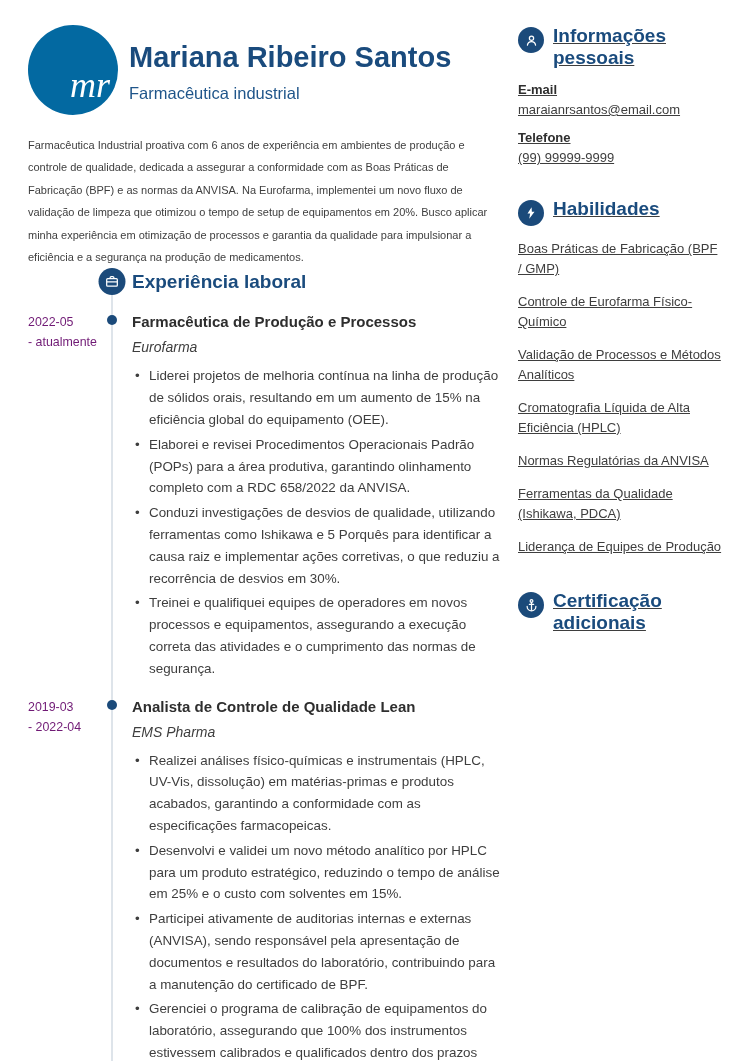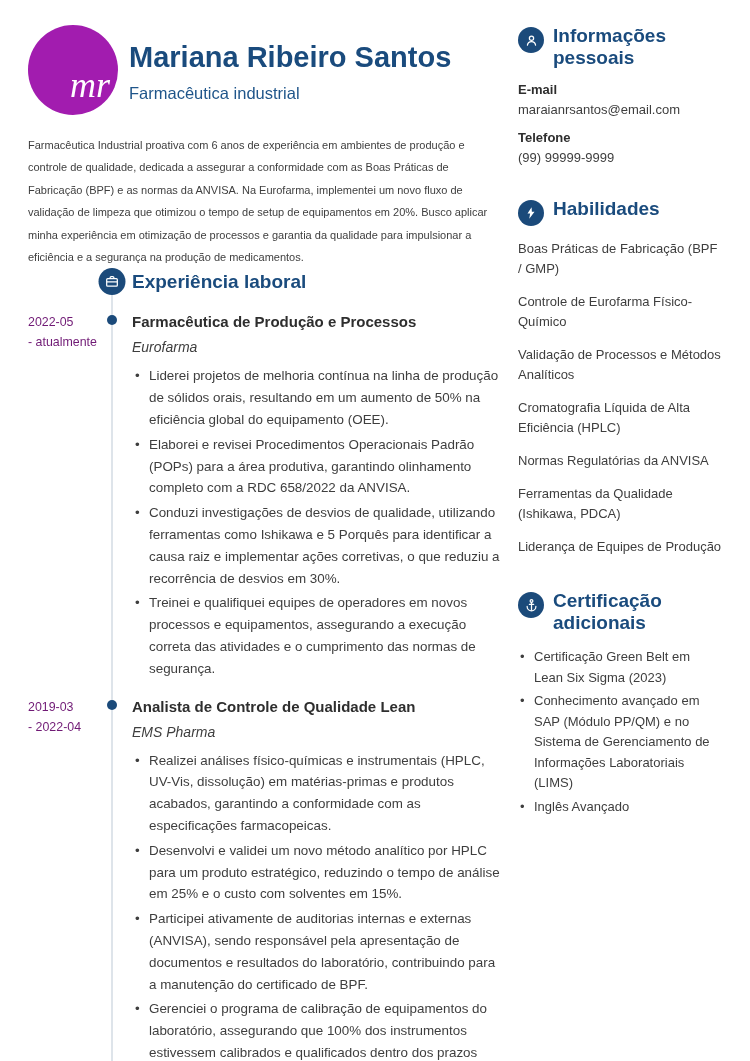--- a/index.html
+++ b/index.html
@@ -8,21 +8,21 @@
     width:750px; height:1061px; background:#ffffff; overflow:hidden;
     font-family:"Liberation Sans", sans-serif; color:#3e3e3e;
     display:flex; position:relative;
   }
   .left-col { width:508px; flex:none; padding:25px 2px 0 28px; }
   .right-col { width:242px; flex:none; padding:25px 28px 0 10px; }
 
   
   .header { display:flex; }
   .avatar {
-    width:90px; height:90px; border-radius:50%; background:#a21caf; flex:none;
+    width:90px; height:90px; border-radius:50%; background:#0369a1; flex:none;
     display:flex; align-items:flex-end; justify-content:flex-end;
     padding:0 8px 12px 0;
   }
   .avatar .initials {
     font-family:"Liberation Serif", serif; font-style:italic;
     color:#ffffff; font-size:36px; line-height:1;
   }
   .head-text { margin-left:11px; padding-top:17px; }
   .name { font-size:29px; font-weight:bold; color:#1a4b7d; line-height:1.1; }
   .job-headline { font-size:16.5px; color:#1f558a; margin-top:10px; }
@@ -56,21 +56,21 @@
   .job-title { font-size:15px; font-weight:bold; color:#2e2e2e; line-height:19px; }
   .company { font-size:14px; font-style:italic; color:#3e3e3e; margin-top:8px; }
   .bullets { list-style:none; margin-top:10px; }
   .bullets li {
     position:relative; padding-left:17px; margin-top:3px;
     font-size:13.4px; line-height:21.8px; color:#3e3e3e;
   }
   .bullets li::before { content:"\2022"; position:absolute; left:3px; color:#3e3e3e; }
 
   
-  .side-section { margin-bottom:33px; }
+  .side-section { margin-bottom:33px;text-decoration:underline; }
   .side-head { display:flex; margin-bottom:13px; }
   .side-icon {
     width:26px; height:26px; border-radius:50%; background:#1b4a7a; flex:none;
     display:flex; align-items:center; justify-content:center; margin-top:2px;
   }
   .side-title { font-size:19px; font-weight:bold; color:#1a4b7d; line-height:22px; margin-left:9px; }
   .pair { margin-bottom:13px; }
   .pair .label { font-size:13px; font-weight:bold; color:#2e2e2e; margin-bottom:5px; }
   .pair .value { font-size:13px; color:#3e3e3e; }
   .skills-list { list-style:none; }
@@ -121,21 +121,21 @@
       <div class="t-row item">
         <div class="c-dates">2022-05
 - atualmente</div>
         <div class="c-line">
             <span class="dot"></span>
           </div>
         <div class="c-main">
           <div class="job-title">Farmacêutica de Produção e Processos</div>
           <div class="company">Eurofarma</div>
           <ul class="bullets">
-            <li>Liderei projetos de melhoria contínua na linha de produção de sólidos orais, resultando em um aumento de 50% na eficiência global do equipamento (OEE).</li>
+            <li>Liderei projetos de melhoria contínua na linha de produção de sólidos orais, resultando em um aumento de 15% na eficiência global do equipamento (OEE).</li>
             <li>Elaborei e revisei Procedimentos Operacionais Padrão (POPs) para a área produtiva, garantindo  olinhamento completo com a RDC 658/2022 da ANVISA.</li>
             <li>Conduzi investigações de desvios de qualidade, utilizando ferramentas como Ishikawa e 5 Porquês para identificar a causa raiz e implementar ações corretivas, o que reduziu a recorrência de desvios em 30%.</li>
             <li>Treinei e qualifiquei equipes de operadores em novos processos e equipamentos, assegurando a execução correta das atividades e o cumprimento das normas de segurança.</li>
           </ul>
         </div>
       </div>
 
       <div class="t-row item">
         <div class="c-dates">2019-03
 - 2022-04</div>
@@ -204,21 +204,16 @@
         <div class="side-icon">
           <svg viewBox="0 0 24 24" width="15" height="15" fill="none" stroke="#ffffff" stroke-width="2" stroke-linecap="round">
             <circle cx="12" cy="4.8" r="2.2"></circle>
             <path d="M12 7v12.5"></path>
             <path d="M8.5 10h7"></path>
             <path d="M5 13.5a7 7 0 0 0 14 0"></path>
           </svg>
         </div>
         <div class="side-title">Certificação adicionais</div>
       </div>
-      <ul class="extra-list">
-        <li>Certificação Green Belt em Lean Six Sigma (2023)</li>
-        <li>Conhecimento avançado em SAP (Módulo PP/QM) e no Sistema de Gerenciamento de Informações Laboratoriais (LIMS)</li>
-        <li>Inglês Avançado</li>
-      </ul>
     </div>
 
   </div>
 </div>
 
 </body></html>

